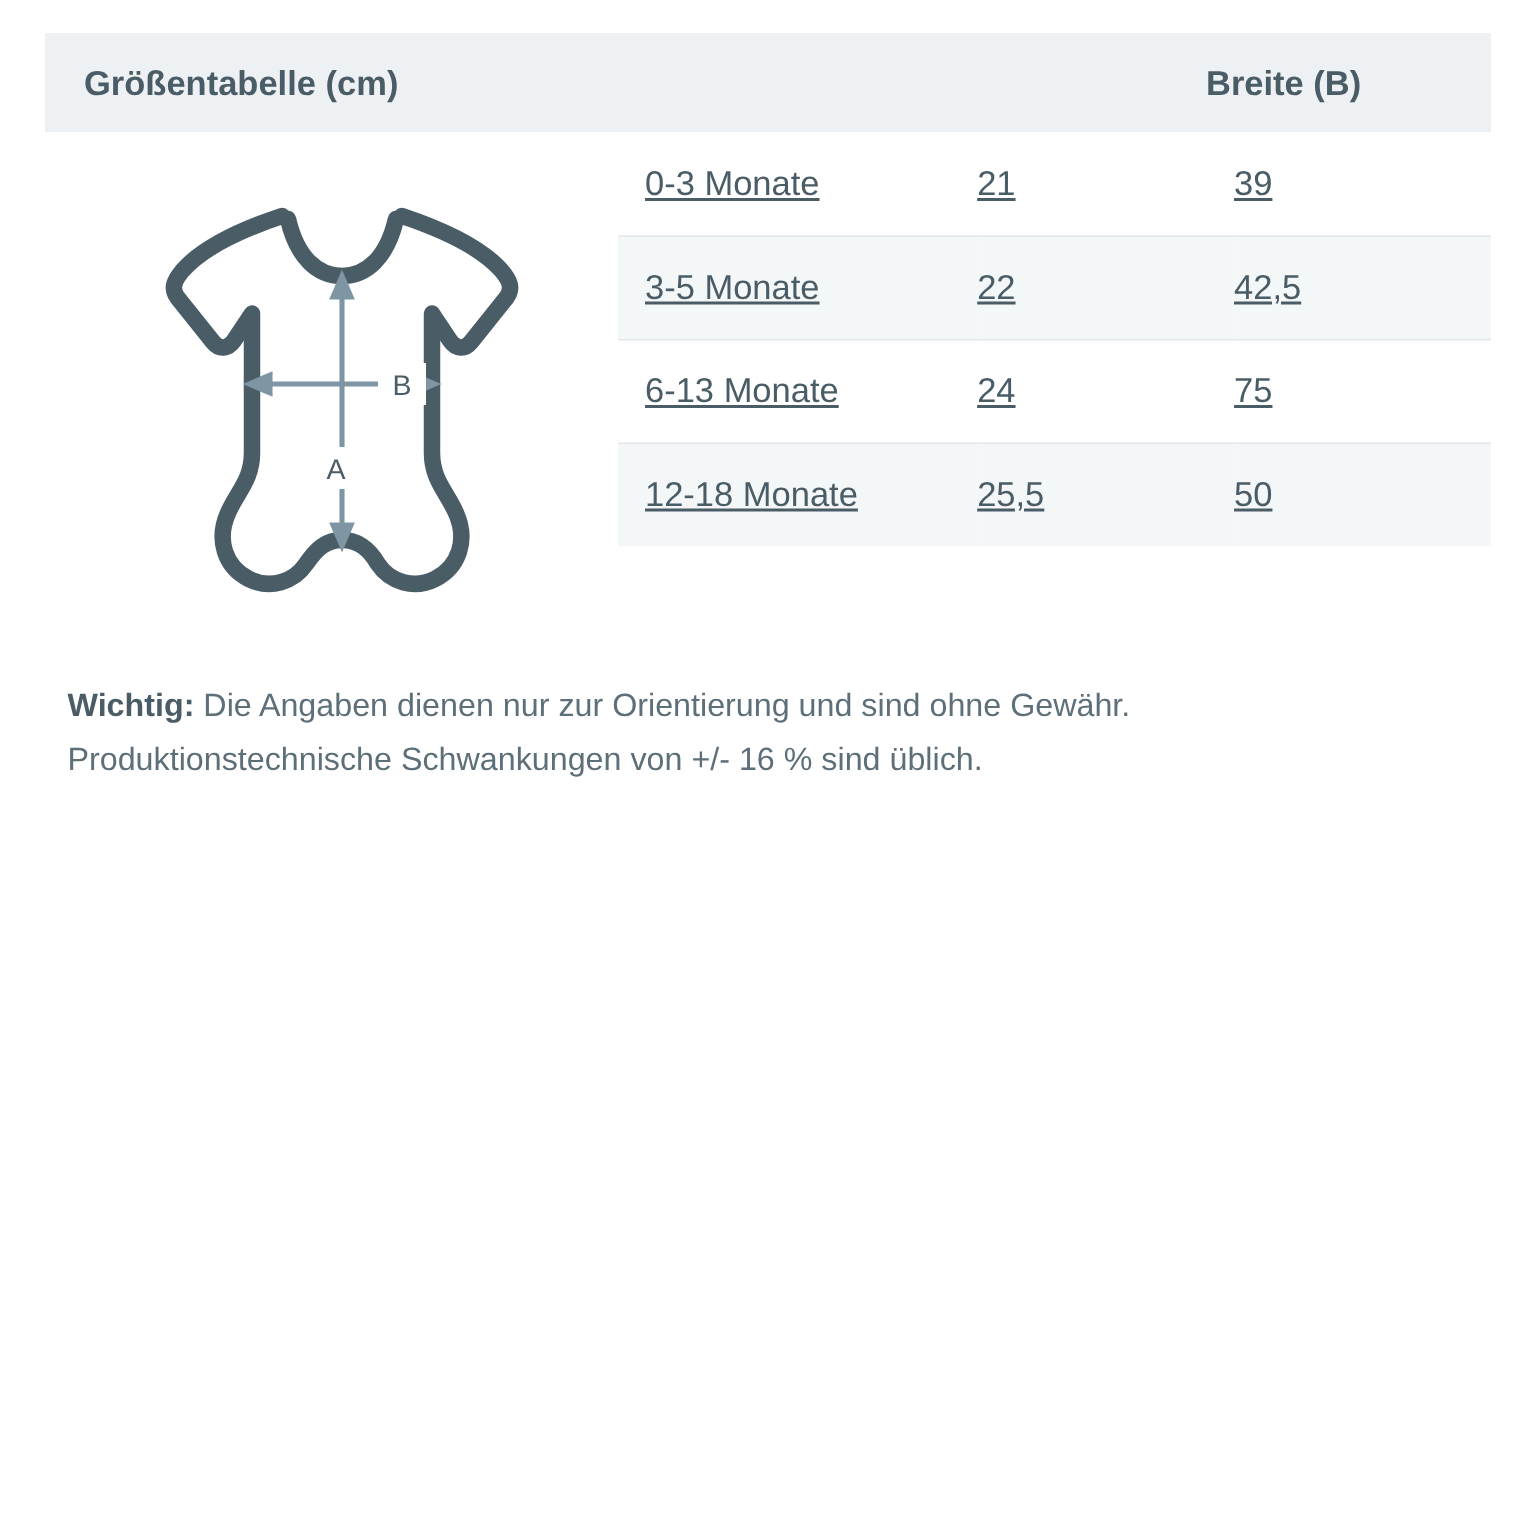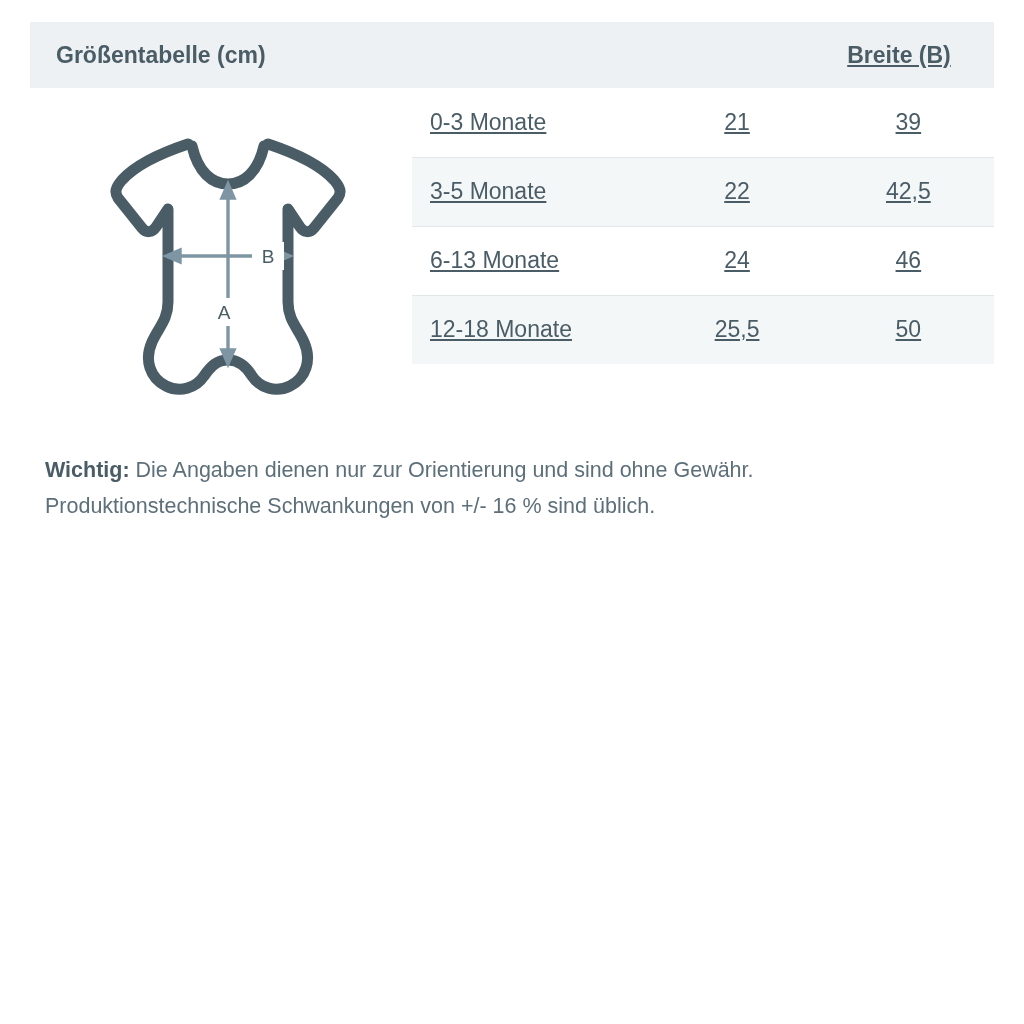--- a/index.html
+++ b/index.html
@@ -37,23 +37,22 @@
     font-weight: bold;
     color: #4a5c66;
     margin-left: 26px;
     flex: 0 0 auto;
   }
   .header-spacer { flex: 1 1 auto; }
   .header-col {
     font-size: 23px;
     font-weight: bold;
     color: #4a5c66;
-    text-align: center;
+    text-align: left;
     flex: 0 0 auto;
-    text-decoration: underline;
   }
   .header-col.width-col { width: 190px; }
   .header-col.height-col { width: 185px; }
 
   
   .content {
     position: absolute;
     left: 30px;
     top: 88px;
     width: 964px;
@@ -87,21 +86,20 @@
     padding: 0;
   }
   .size-table tr:last-child td { border-bottom: none; }
   .size-table tr.alt td { background: #f4f7f8; }
   td.label-cell {
     width: 228px;
     padding-left: 18px;
   }
   td.val-cell {
     width: 177px;
-    text-align: center;
     margin-top: 20px;
   }
   td.val-cell.second { width: 177px; }
 
   
   .note {
     position: absolute;
     left: 45px;
     top: 440px;
     width: 940px;
@@ -183,21 +181,21 @@
           <td class="val-cell second">39</td>
         </tr>
         <tr class="alt">
           <td class="label-cell">3-5 Monate</td>
           <td class="val-cell">22</td>
           <td class="val-cell second">42,5</td>
         </tr>
         <tr>
           <td class="label-cell">6-13 Monate</td>
           <td class="val-cell">24</td>
-          <td class="val-cell second">46</td>
+          <td class="val-cell second">75</td>
         </tr>
         <tr class="alt">
           <td class="label-cell">12-18 Monate</td>
           <td class="val-cell">25,5</td>
           <td class="val-cell second">50</td>
         </tr>
       </tbody>
     </table>
   </div>
 

